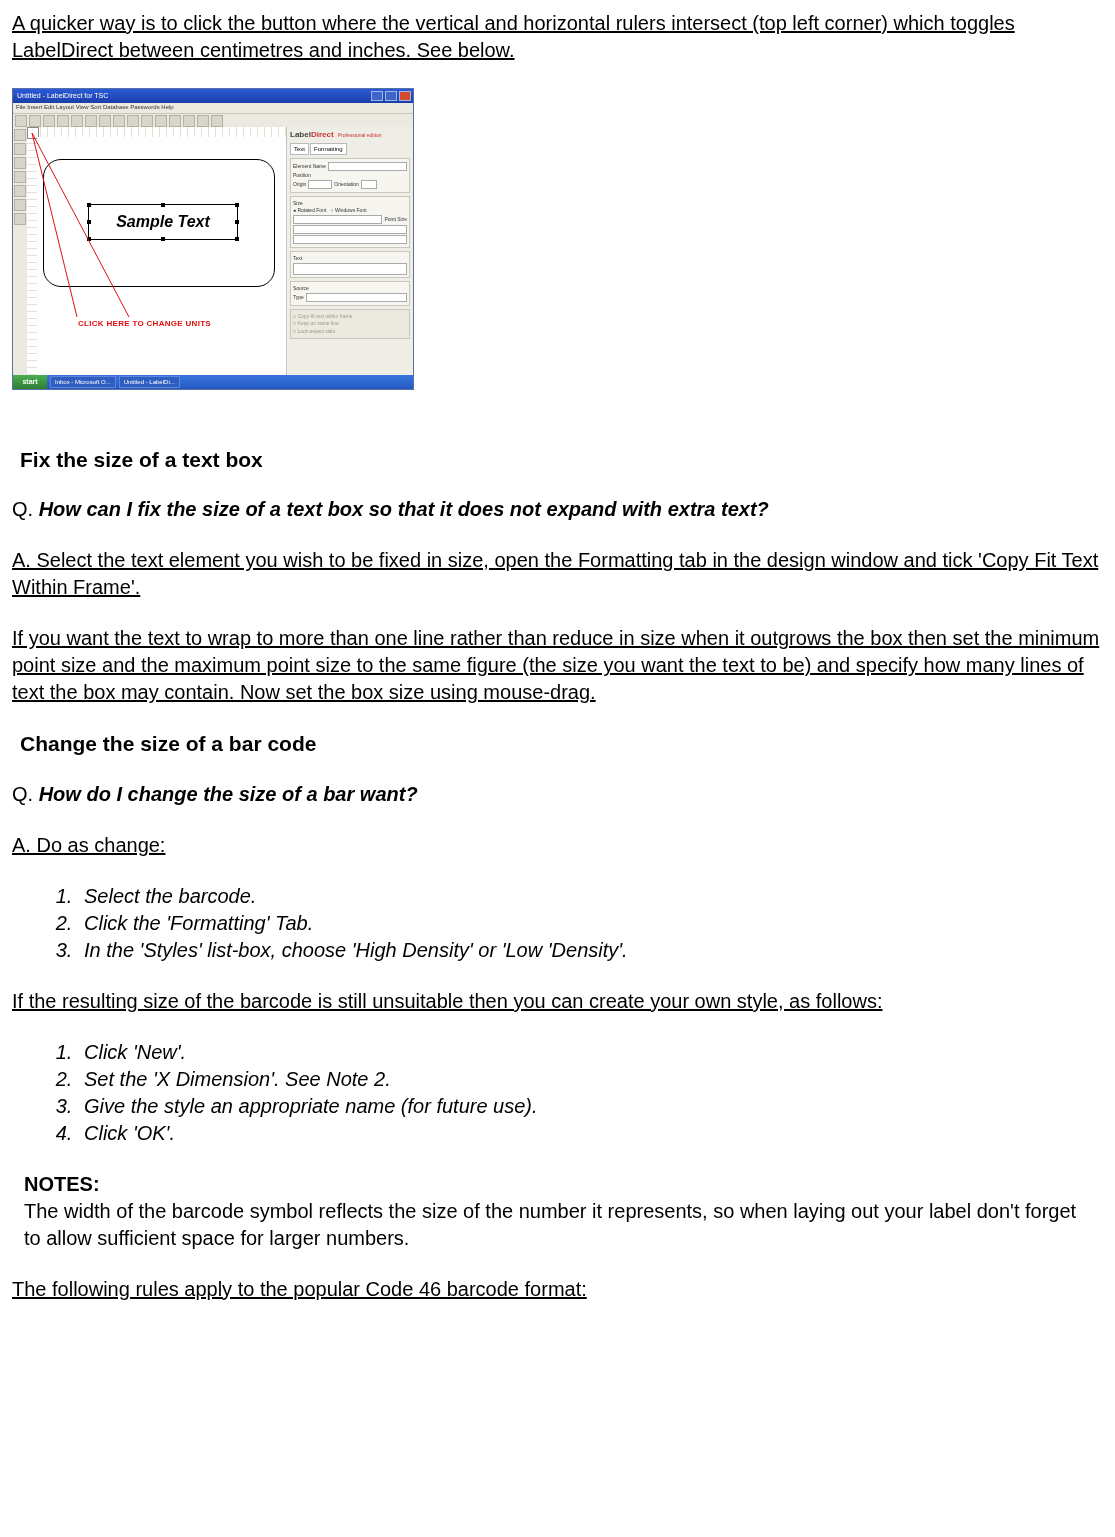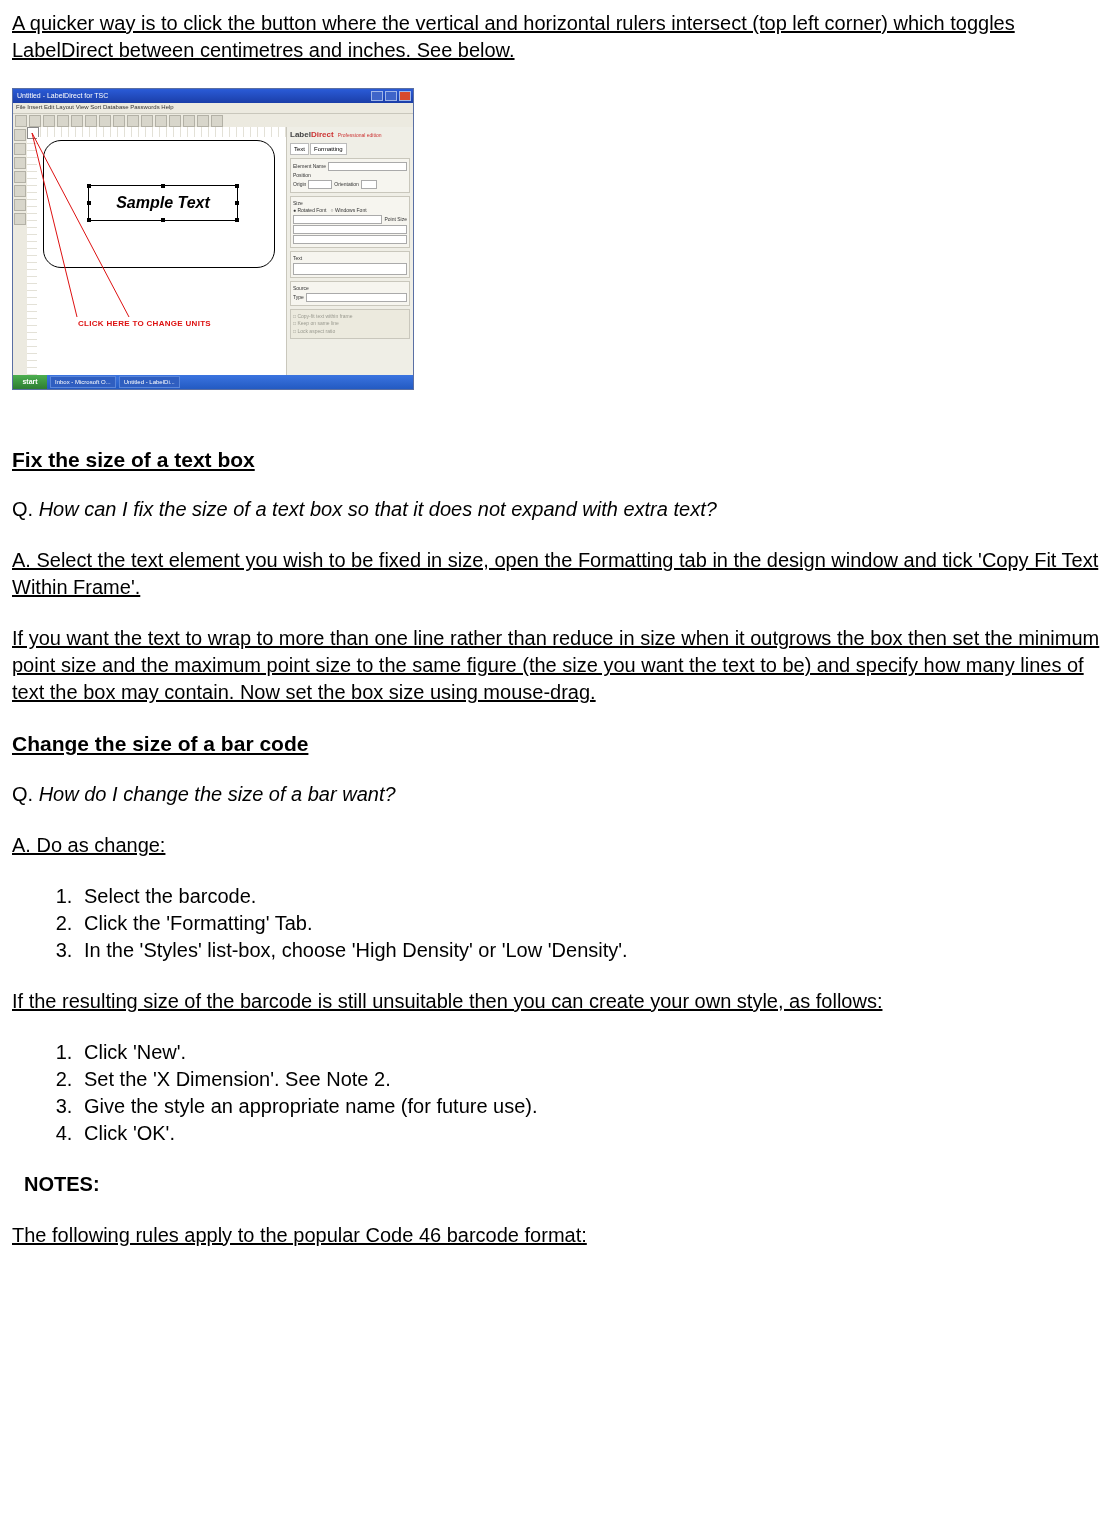--- a/index.html
+++ b/index.html
@@ -5,28 +5,27 @@
   body{
     font-family: Arial, Helvetica, sans-serif;
     font-size:20px;
     line-height:1.35;
     margin:10px 12px;
     color:#000;
   }
   .para{margin:0 0 24px 0;text-decoration:underline;}
   .section-heading{
     font-weight:bold;
-    text-decoration:underline;
     font-size:21px;
-    margin:8px 0 22px 0;
+    margin:8px 0 22px 8px;
   }
   .q-line{margin:0 0 24px 0;}
   .q-prefix{font-weight:normal;}
-  .q-body{font-weight:normal;font-style:italic;}
-  .ol{list-style:decimal;margin:12px 0 24px 0;padding-left:66px;}
+  .q-body{font-weight:bold;font-style:italic;}
+  .ol{list-style:decimal;margin:12px 0 24px 0;padding-left:66px;font-style:italic;}
   .ol li{padding-left:6px;margin:0;}
   .notes-label{font-weight:bold;}
 
   
   .shot{
     width:400px;height:300px;
     border:1px solid #5a6fa3;
     background:#dfe0d8;
     position:relative;
     margin:0 0 56px 0;
@@ -70,21 +69,21 @@
   }
   .shot .unit-btn{
     position:absolute;left:14px;top:38px;width:10px;height:10px;
     background:#fff;border:1px solid #888;
   }
   .shot .canvas{
     position:absolute;left:24px;top:48px;right:120px;bottom:14px;
     background:#fff;
   }
   .shot .label{
-    position:absolute;left:6px;top:3px;width:230px;height:126px;
+    position:absolute;left:6px;top:22px;width:230px;height:126px;
     border:1px solid #000;border-radius:18px;background:#fff;
   }
   .shot .sample{
     position:absolute;left:44px;top:44px;width:148px;height:34px;
     border:1px solid #000;display:flex;align-items:center;justify-content:center;
     font-size:16px;font-weight:bold;font-style:italic;
   }
   .shot .sample .h{position:absolute;width:4px;height:4px;background:#000;}
   .shot .callout{
     position:absolute;left:65px;top:230px;
@@ -270,14 +269,15 @@
 </ol>
 <p class="para">If the resulting size of the barcode is still unsuitable then you can create your own style, as follows:</p>
 <ol class="ol">
   <li>Click 'New'.</li>
   <li>Set the 'X Dimension'.  See Note 2.</li>
   <li>Give the style an appropriate name (for future use).</li>
   <li>Click 'OK'.</li>
 </ol>
 <p style="margin:12px">
   <span class="notes-label">NOTES:</span><br>
+  <span>The width of the barcode symbol reflects the size of the number it represents, so when laying out your label don't forget to allow sufficient space for larger numbers.</span>
 </p>
 <p class="para" style="margin-top:24px;margin-bottom:0">The following rules apply to the popular Code 46 barcode format:</p>
 
 </body></html>

